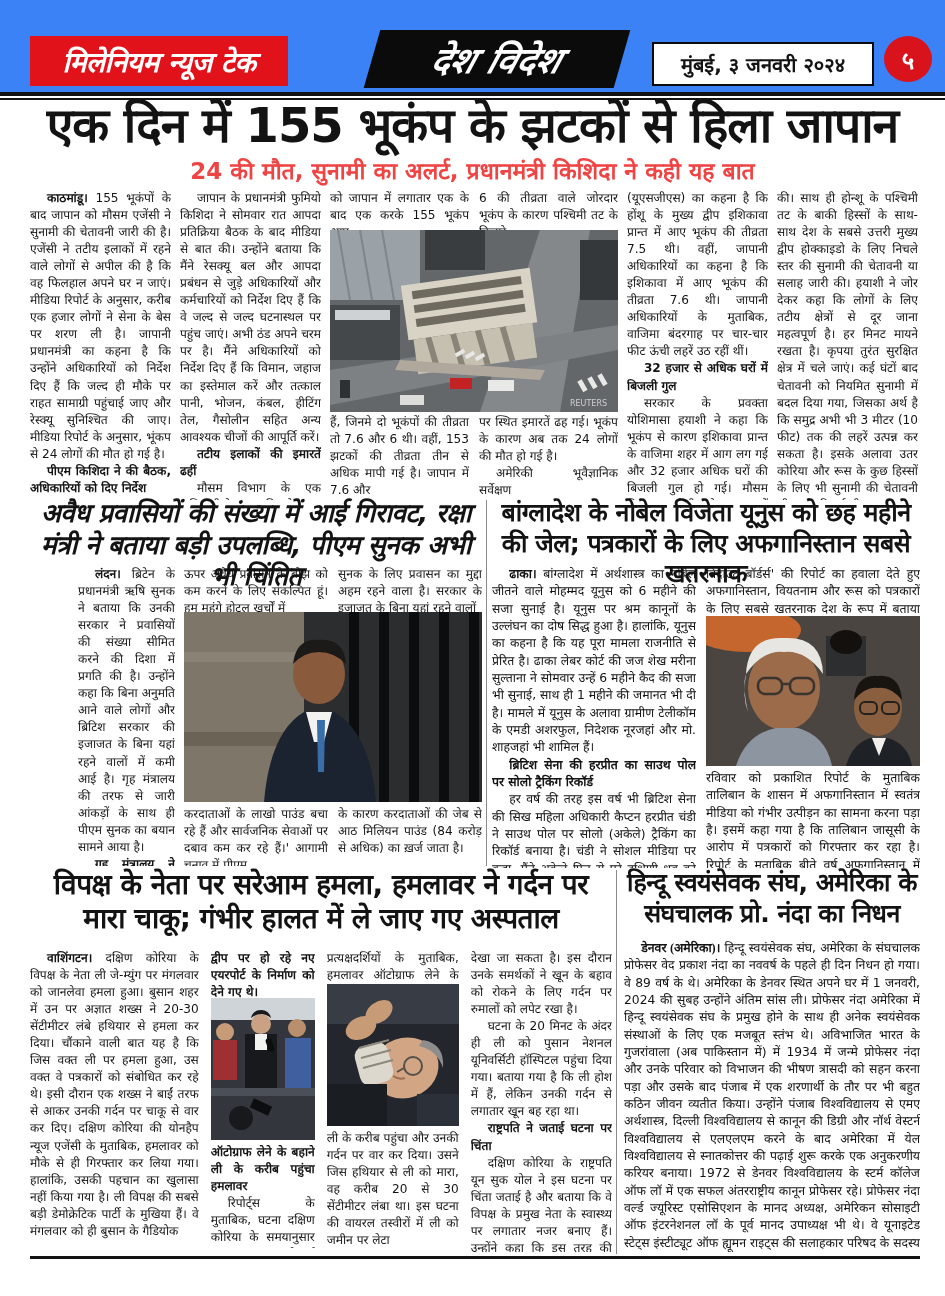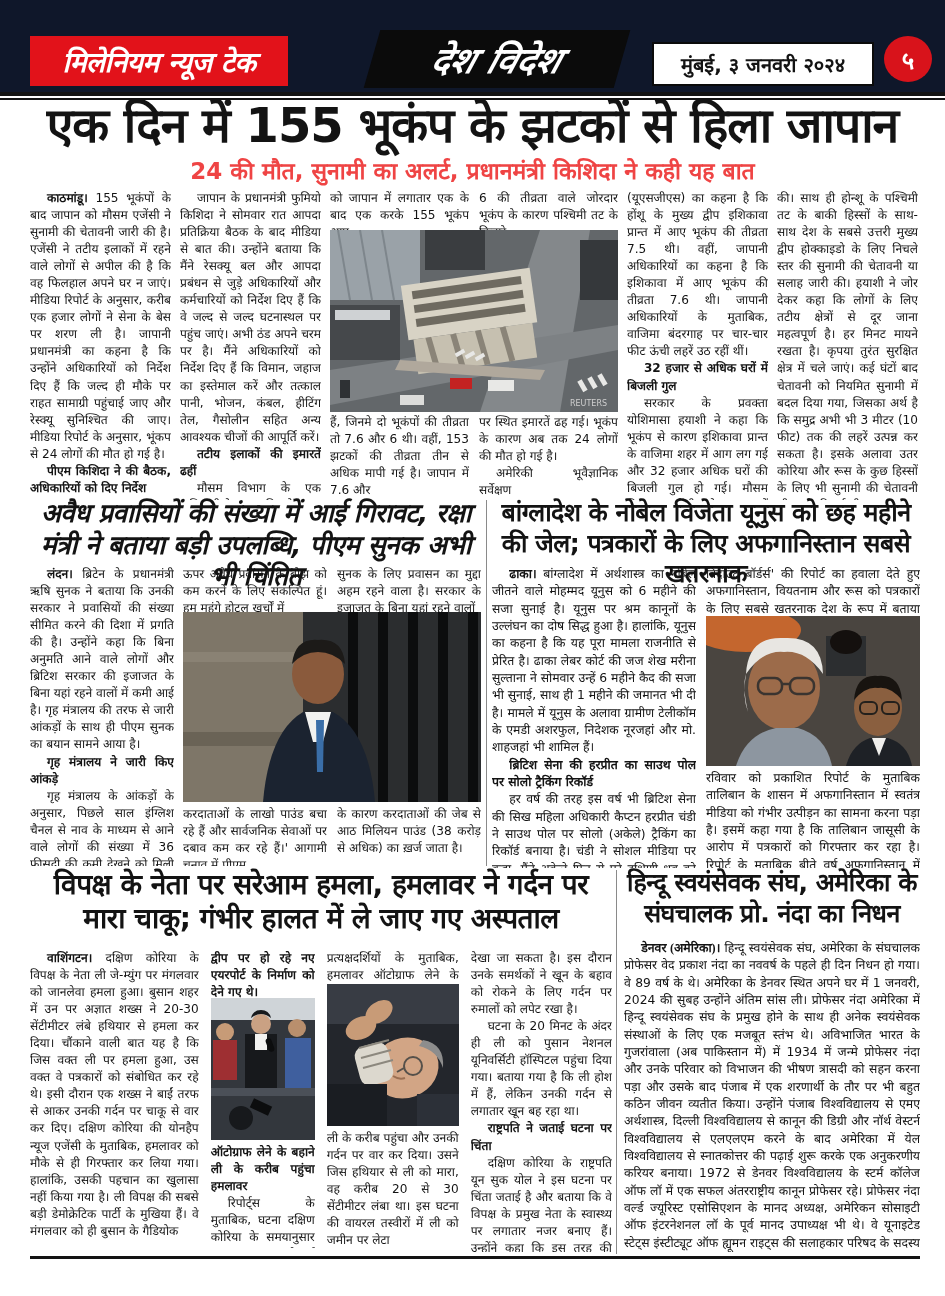--- a/index.html
+++ b/index.html
@@ -1,20 +1,20 @@
 <!DOCTYPE html>
 <html><head>
 <meta charset="utf-8">
 <style>
   html,body{margin:0;padding:0;}
   body{width:945px;height:1296px;background:#ffffff;font-family:"DejaVu Sans","Liberation Sans",sans-serif;color:#131313;}
   #page{position:relative;width:945px;height:1296px;background:#ffffff;overflow:hidden;}
 
   
-  .band{position:absolute;left:0;top:0;width:945px;height:92px;background:#0f172a;}
+  .band{position:absolute;left:0;top:0;width:945px;height:92px;background:#3b82f6;}
   .paper-box{position:absolute;left:30px;top:36px;width:258px;height:50px;background:#e2121a;color:#fff;
     display:flex;align-items:center;justify-content:center;font-weight:bold;font-style:italic;font-size:28px;letter-spacing:-.5px;}
   .section-box{position:absolute;left:372px;top:30px;width:250px;height:58px;background:#0b0b0b;transform:skewX(-16deg);
     display:flex;align-items:center;justify-content:center;}
   .section-box span{color:#fff;font-style:italic;font-weight:bold;font-size:36px;}
   .date-box{position:absolute;left:652px;top:42px;width:218px;height:40px;background:#fff;border:2px solid #0b0b0b;
     display:flex;align-items:center;justify-content:center;font-weight:bold;font-size:20px;}
   .page-badge{position:absolute;left:884px;top:36px;width:48px;height:46px;background:#d8131b;border-radius:50%;
     display:flex;align-items:center;justify-content:center;color:#fff;font-weight:bold;font-size:24px;}
   .double-rule{position:absolute;left:0;top:92px;width:945px;height:8px;border-top:4px solid #131313;border-bottom:2px solid #131313;box-sizing:border-box;}
@@ -134,21 +134,21 @@
       <p class="indent">सरकार के प्रवक्ता योशिमासा हयाशी ने कहा कि भूकंप से कारण इशिकावा प्रान्त के वाजिमा शहर में आग लग गई और 32 हजार अधिक घरों की बिजली गुल हो गई। मौसम विज्ञान एजेंसी ने शुरू में इशिकावा के लिए एक बड़ी सुनामी की चेतावनी जारी</p>
     </div>
     <div class="col" style="width:141px;height:310px;">
       <p>की। साथ ही होन्शू के पश्चिमी तट के बाकी हिस्सों के साथ-साथ देश के सबसे उत्तरी मुख्य द्वीप होक्काइडो के लिए निचले स्तर की सुनामी की चेतावनी या सलाह जारी की। हयाशी ने जोर देकर कहा कि लोगों के लिए तटीय क्षेत्रों से दूर जाना महत्वपूर्ण है। हर मिनट मायने रखता है। कृपया तुरंत सुरक्षित क्षेत्र में चले जाएं। कई घंटों बाद चेतावनी को नियमित सुनामी में बदल दिया गया, जिसका अर्थ है कि समुद्र अभी भी 3 मीटर (10 फीट) तक की लहरें उत्पन्न कर सकता है। इसके अलावा उतर कोरिया और रूस के कुछ हिस्सों के लिए भी सुनामी की चेतावनी भी जारी की गई थी।</p>
     </div>
   </div>
 
   <div class="h2" style="left:30px;top:498px;width:452px;font-size:26px;font-style:italic;">अवैध प्रवासियों की संख्या में आई गिरावट, रक्षा मंत्री ने बताया बड़ी उपलब्धि, पीएम सुनक अभी भी चिंतित</div>
 
   <div class="cols" style="left:30px;top:566px;width:452px;height:300px;gap:9px;">
-    <div class="col" style="width:144px;height:300px;">
+    <div class="col" style="width:144px;height:300px;margin-left:48px;">
       <p class="indent"><b class="dl">लंदन।</b> <span>ब्रिटेन के प्रधानमंत्री ऋषि सुनक ने बताया कि उनकी सरकार ने प्रवासियों की संख्या सीमित करने की दिशा में प्रगति की है। उन्होंने कहा कि बिना अनुमति आने वाले लोगों और ब्रिटिश सरकार की इजाजत के बिना यहां रहने वालों में कमी आई है। गृह मंत्रालय की तरफ से जारी आंकड़ों के साथ ही पीएम सुनक का बयान सामने आया है।</span></p>
       <div class="bsub">गृह मंत्रालय ने जारी किए आंकड़े</div>
       <p class="indent">गृह मंत्रालय के आंकड़ों के अनुसार, पिछले साल इंग्लिश चैनल से नाव के माध्यम से आने वाले लोगों की संख्या में 36 फीसदी की कमी देखने को मिली है। पिछले पांच वर्षों में यह पहली गिरावट है। पीएम सुनक ने कहा, 'मैं ब्रिटिश लोगों के</p>
     </div>
     <div class="midgrid" style="width:298px;height:300px;">
       <div class="minirow" style="gap:10px;height:46px;">
         <div class="col" style="width:144px;height:46px;">
             <p>ऊपर अवैध प्रवासन के बोझ को कम करने के लिए संकल्पित हूं। हम महंगे होटल खर्चों में</p>
           </div>
         <div class="col" style="width:144px;height:46px;">
@@ -173,21 +173,21 @@
           <path d="M80 190 Q86 120 120 100 L150 100 Q186 120 192 190 Z" fill="#1b2330"></path>
           <polygon points="122,100 148,100 140,130 130,130" fill="#f2f2f0"></polygon>
           <polygon points="133,108 141,108 140,160 134,160" fill="#3a6ea8"></polygon>
         </g>
       </svg>
       <div class="minirow" style="gap:10px;height:60px;margin-top:4px;">
         <div class="col" style="width:144px;height:60px;">
             <p>करदाताओं के लाखो पाउंड बचा रहे हैं और सार्वजनिक सेवाओं पर दबाव कम कर रहे हैं।' आगामी चुनाव में पीएम</p>
           </div>
         <div class="col" style="width:144px;height:60px;">
-            <p>के कारण करदाताओं की जेब से आठ मिलियन पाउंड (38 करोड़ से अधिक) का ख़र्ज जाता है।</p>
+            <p>के कारण करदाताओं की जेब से आठ मिलियन पाउंड (84 करोड़ से अधिक) का ख़र्ज जाता है।</p>
           </div>
       </div>
     </div>
   </div>
 
   <div class="vdiv" style="left:486px;top:500px;height:366px;"></div>
 
   <div class="h2" style="left:492px;top:498px;width:428px;font-size:25px;">बांग्लादेश के नोबेल विजेता यूनुस को छह महीने की जेल; पत्रकारों के लिए अफगानिस्तान सबसे खतरनाक</div>
 
   <div class="cols" style="left:492px;top:566px;width:428px;height:302px;gap:10px;">

